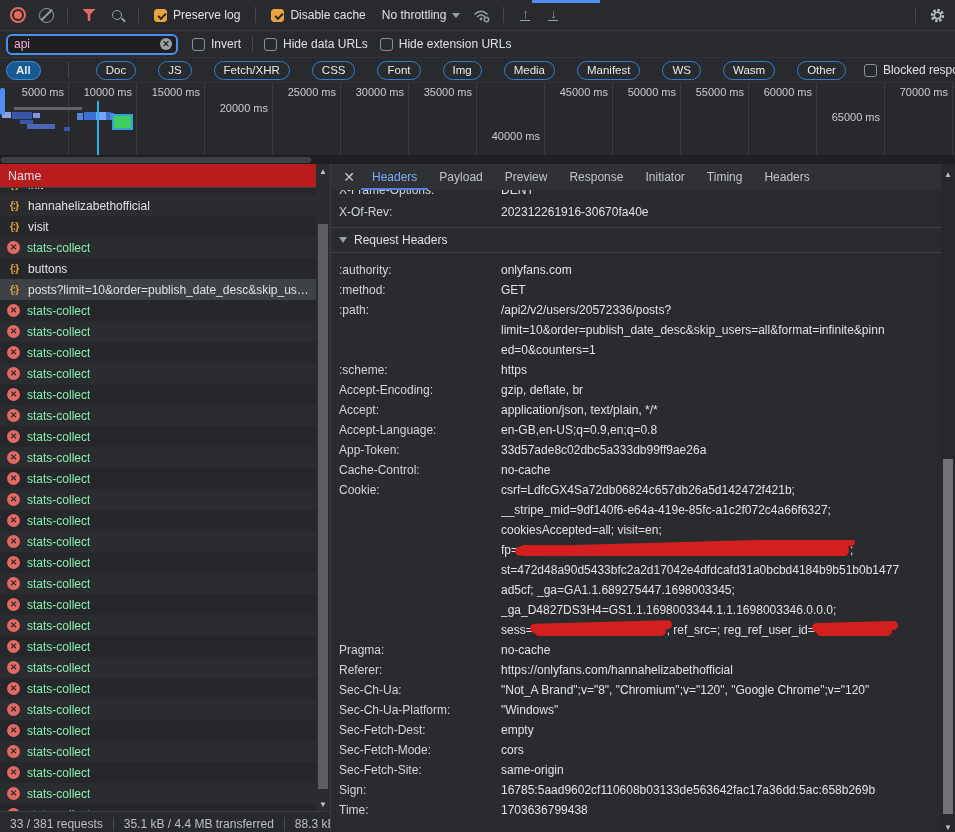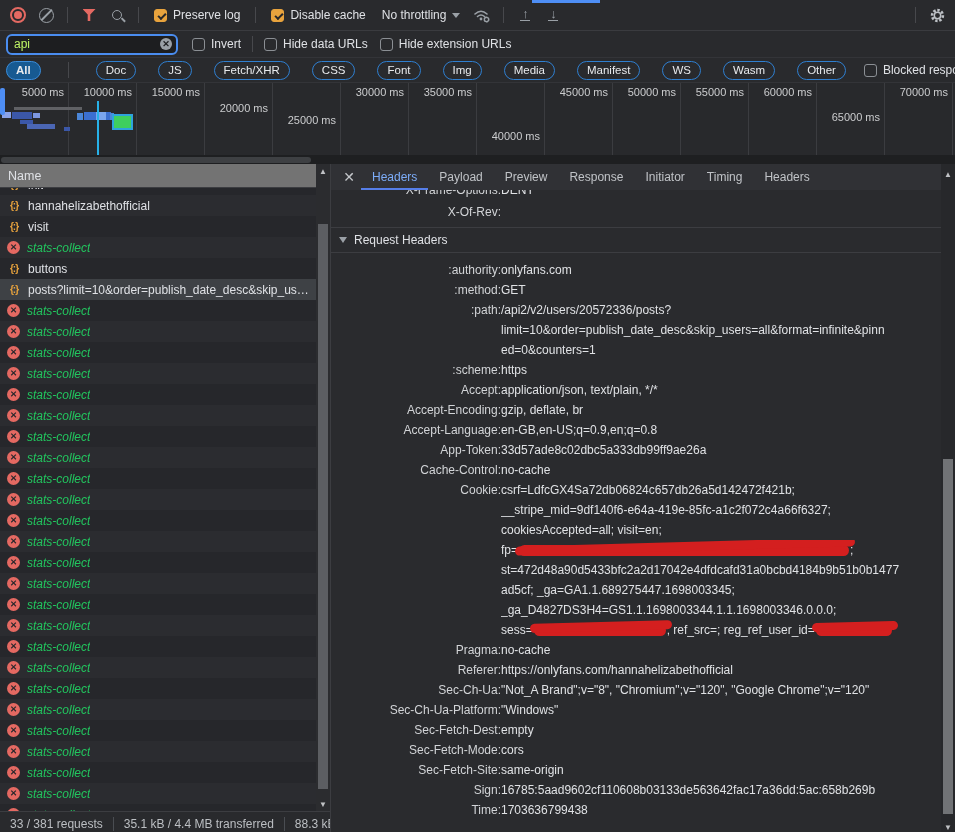--- a/index.html
+++ b/index.html
@@ -26,48 +26,48 @@
   .throttle{display:flex;align-items:center;gap:6px;margin:0 6px;}
   .caret{width:0;height:0;border-left:4px solid transparent;border-right:4px solid transparent;border-top:5px solid #9aa0a6;}
   .arrow-io{display:flex;flex-direction:column;align-items:center;line-height:10px;color:#9aa0a6;font-size:13px;}
   .arrow-io i{font-style:normal;}
   .arrow-io b{display:block;width:10px;height:1.5px;background:#9aa0a6;margin-top:1px;}
   .spacer{flex:1;}
   
   .filterrow{height:26px;background:#292a2d;border-bottom:1px solid #333438;display:flex;align-items:center;padding:0 6px;}
   .searchbox{width:168px;height:17px;background:#1d1e20;border:2px solid #4a8df0;border-radius:6px;position:relative;
              display:flex;align-items:center;margin-right:8px;flex-shrink:0;}
-  .searchbox input{background:transparent;border:0;outline:0;color:#bef264;font:12px "Liberation Sans",sans-serif;width:130px;padding:0 0 0 6px;}
+  .searchbox input{background:transparent;border:0;outline:0;color:#f9a8d4;font:12px "Liberation Sans",sans-serif;width:130px;padding:0 0 0 6px;}
   .clearx{position:absolute;right:4px;width:12px;height:12px;border-radius:50%;background:#9aa0a6;color:#1d1e20;
           font-size:9px;line-height:12px;text-align:center;font-weight:700;}
   
   .pillsrow{height:24px;background:#292a2d;border-bottom:1px solid #333438;display:flex;align-items:center;padding:0 6px;gap:6px;}
   .pill{height:17px;padding:0 9px;border:1px solid #2f7fd0;border-radius:10px;display:flex;align-items:center;
         color:#e8eaed;font-size:11.5px;flex-shrink:0;}
   .pill.selected{background:#175a92;border-color:#3a8ddb;font-weight:700;}
   
   .timeline{height:72px;background:#28292c;position:relative;overflow:hidden;border-bottom:1px solid #1e1f21;}
   .tick{position:absolute;top:0;bottom:0;width:1px;background:#3b3c40;}
   .ticklabel{position:absolute;top:3px;width:60px;text-align:right;font-size:11px;color:#cbccce;white-space:nowrap;}
   .tlbar{position:absolute;}
   .tlblock{position:absolute;border:2px solid #2ea3dc;background:#3ecf5e;box-sizing:border-box;}
   .tlcursor{position:absolute;top:18px;bottom:0;width:2px;background:#27b1e8;}
   .tlhandle{position:absolute;left:0;top:5px;width:5px;height:27px;background:#4e8ef5;border-radius:2px;}
   .ovscroll{height:8px;background:#1e1f21;position:relative;}
   .ovthumb{position:absolute;left:1px;top:1px;width:310px;height:6px;background:#3e4043;border-radius:3px;}
   
   .main{display:flex;height:672px;}
   .left{width:330px;position:relative;border-right:1px solid #3c3d41;flex-shrink:0;background:#26272b;}
-  .namehdr{height:23px;border-bottom:1px solid #3c3d41;background:#737373;display:flex;align-items:center;
+  .namehdr{height:23px;border-bottom:1px solid #3c3d41;background:#b91c1c;display:flex;align-items:center;
            padding:0 8px;font-size:12.5px;color:#dfe1e5;}
   .rows{position:absolute;top:24px;left:0;right:14px;bottom:24px;overflow:hidden;}
   .row{height:21px;display:flex;align-items:center;gap:7px;padding:0 7px;color:#dfe1e5;white-space:nowrap;overflow:hidden;}
   .row.a{background:#26272b;} .row.b{background:#2b2c30;}
   .row.selected{background:#3e4145;}
-  .row.error .rlabel{color:#22c55e;font-style:italic;}
+  .row.error .rlabel{color:#86efac;}
   .rlabel{overflow:hidden;text-overflow:ellipsis;}
   .clip-top{height:7px;overflow:hidden;} .clip-top .row{margin-top:-14px;}
   .clip-bottom{height:8px;overflow:hidden;}
   .fetch-ic{color:#e8a33d;font-weight:700;font-size:10px;letter-spacing:-1px;flex-shrink:0;width:14px;text-align:center;}
   .err-ic{width:13px;height:13px;border-radius:50%;background:#e46962;color:#26272b;font-size:8.5px;line-height:13px;
           text-align:center;font-weight:700;flex-shrink:0;}
   .vscroll{position:absolute;top:0;right:0;bottom:24px;width:14px;background:#2b2c2f;}
   .vscroll .arr{position:absolute;left:0;width:14px;text-align:center;font-size:8px;color:#c0c2c5;}
   .vthumb{position:absolute;left:2px;width:10px;background:#5c5e62;}
   .status{position:absolute;left:0;right:0;bottom:0;height:24px;background:#292a2d;border-top:1px solid #3c3d41;
@@ -76,21 +76,21 @@
   .stsep{width:1px;height:14px;background:#4a4d52;flex-shrink:0;}
   
   .right{flex:1;position:relative;background:#2a2b2e;overflow:hidden;}
   .tabs{height:26px;background:#303135;display:flex;align-items:center;padding-left:6px;}
   .closex{width:24px;text-align:center;color:#c4c7cb;font-size:14px;flex-shrink:0;}
   .tab{padding:0 11px;height:26px;display:flex;align-items:center;color:#c0c3c7;flex-shrink:0;}
   .tab.active{color:#7cacf8;box-shadow:inset 0 -2px 0 #567ee8;}
   .detail{position:absolute;top:26px;left:0;right:14px;bottom:0;overflow:hidden;}
   .grow{display:flex;align-items:center;min-height:22px;padding-left:8px;}
   .gclip{height:11px;overflow:hidden;} .gclip .grow{margin-top:-11px;}
-  .hname{width:162px;flex-shrink:0;color:#d2d4d7;text-align:right;}
+  .hname{width:162px;flex-shrink:0;color:#d2d4d7;}
   .hval{flex:1;color:#e0e2e5;word-break:break-all;}
   .secdiv{border-top:1px solid #3c3d41;margin-top:4px;}
   .sechdr{height:24px;display:flex;align-items:center;gap:7px;padding-left:8px;border-bottom:1px solid #3c3d41;color:#dfe1e5;}
   .tri{width:0;height:0;border-left:4.5px solid transparent;border-right:4.5px solid transparent;border-top:6px solid #9aa0a6;}
   .hrows{padding:7px 0 0 8px;}
   .hrow{display:flex;align-items:flex-start;}
   .hrow .hname,.vline{line-height:20px;}
   .vline{white-space:nowrap;overflow:hidden;}
   .redact{display:inline-block;height:11px;background:#d41f1f;border-radius:6px;vertical-align:middle;position:relative;margin:0 1px;}
   .redact::after{content:"";position:absolute;left:-4px;right:-6px;top:-3px;height:9px;background:#d41f1f;border-radius:5px;transform:rotate(-1.6deg);}
@@ -220,21 +220,21 @@
   <div class="timeline" id="timeline">
       <div class="tick" style="left: 68px;"></div>
       <div class="ticklabel" style="left: 4px;">5000 ms</div>
       <div class="tick" style="left: 136px;"></div>
       <div class="ticklabel" style="left: 72px;">10000 ms</div>
       <div class="tick" style="left: 204px;"></div>
       <div class="ticklabel" style="left: 140px;">15000 ms</div>
       <div class="tick" style="left: 272px;"></div>
       <div class="ticklabel" style="left: 208px; margin-top: 16px;">20000 ms</div>
       <div class="tick" style="left: 340px;"></div>
-      <div class="ticklabel" style="left: 276px; margin-top: 28px;">25000 ms</div>
+      <div class="ticklabel" style="left: 276px;">25000 ms</div>
       <div class="tick" style="left: 408px;"></div>
       <div class="ticklabel" style="left: 344px;">30000 ms</div>
       <div class="tick" style="left: 476px;"></div>
       <div class="ticklabel" style="left: 412px;">35000 ms</div>
       <div class="tick" style="left: 544px;"></div>
       <div class="ticklabel" style="left: 480px; margin-top: 44px;">40000 ms</div>
       <div class="tick" style="left: 612px;"></div>
       <div class="ticklabel" style="left: 548px;">45000 ms</div>
       <div class="tick" style="left: 680px;"></div>
       <div class="ticklabel" style="left: 616px;">50000 ms</div>
@@ -428,20 +428,21 @@
         </div>
       <div class="detail" id="detail">
           <div class="gclip">
             <div class="grow">
               <div class="hname">X-Frame-Options:</div>
               <div class="hval">DENY</div>
             </div>
           </div>
           <div class="grow">
             <div class="hname">X-Of-Rev:</div>
+            <div class="hval">202312261916-30670fa40e</div>
           </div>
           <div class="secdiv"></div>
           <div class="sechdr">
             <span class="tri"></span>
             <span>Request Headers</span>
           </div>
           <div class="hrows">
             <div class="hrow">
               <div class="hname">:authority:</div>
               <div class="hval">
@@ -462,29 +463,29 @@
                 <div class="vline"><span>ed=0&amp;counters=1</span></div>
               </div>
             </div>
             <div class="hrow">
               <div class="hname">:scheme:</div>
               <div class="hval">
                 <div class="vline"><span>https</span></div>
               </div>
             </div>
             <div class="hrow">
+              <div class="hname">Accept-Encoding:</div>
+              <div class="hval">
+                <div class="vline"><span>gzip, deflate, br</span></div>
+              </div>
+            </div>
+            <div class="hrow">
               <div class="hname">Accept:</div>
               <div class="hval">
                 <div class="vline"><span>application/json, text/plain, */*</span></div>
-              </div>
-            </div>
-            <div class="hrow">
-              <div class="hname">Accept-Encoding:</div>
-              <div class="hval">
-                <div class="vline"><span>gzip, deflate, br</span></div>
               </div>
             </div>
             <div class="hrow">
               <div class="hname">Accept-Language:</div>
               <div class="hval">
                 <div class="vline"><span>en-GB,en-US;q=0.9,en;q=0.8</span></div>
               </div>
             </div>
             <div class="hrow">
               <div class="hname">App-Token:</div>

